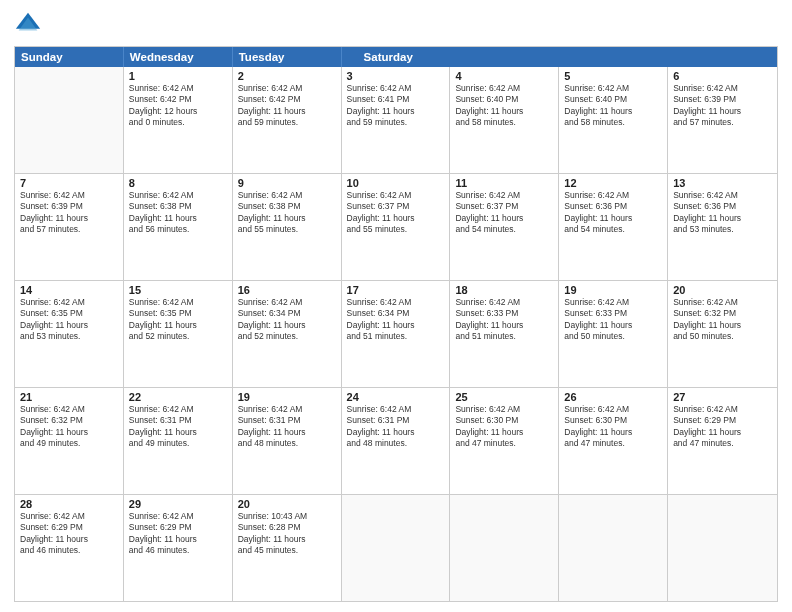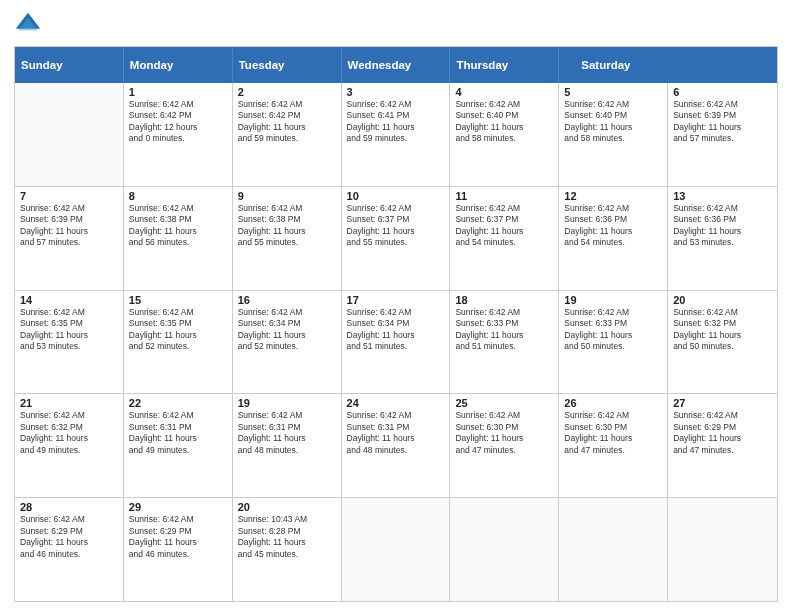--- a/index.html
+++ b/index.html
@@ -67,21 +67,21 @@
     }
     .cal-header-row {
       display: grid;
       grid-template-columns: repeat(7, 1fr);
       background: #2f6db5;
     }
     .cal-header-cell {
       color: #fff;
       font-size: 11.5px;
       font-weight: bold;
-      padding: 12px 6px;
+      padding: 4px 6px;
       text-align: left;
       border-right: 1px solid #4a85c9;
     }
     .cal-header-cell:last-child { border-right: none; margin-left: 16px; }
     .cal-body {
       flex: 1;
       display: flex;
       flex-direction: column;
     }
     .cal-row {
@@ -129,24 +129,22 @@
     </div>
     <div class="title-block">
       <div class="main-title"></div>
       <div class="subtitle"></div>
     </div>
   </div>
 
   <div class="calendar">
     <div class="cal-header-row">
     <div class="cal-header-cell">Sunday</div>
-        <div class="cal-header-cell">Monday</div>
+        <div class="cal-header-cell">Wednesday</div>
         <div class="cal-header-cell">Tuesday</div>
-        <div class="cal-header-cell">Wednesday</div>
-        <div class="cal-header-cell">Thursday</div>
         <div class="cal-header-cell">Saturday</div>
       </div>
     <div class="cal-body">
     <div class="cal-row">
           <div class="cal-cell empty"></div>
           <div class="cal-cell">
             <div class="day-number">1</div>
             <div class="day-info" style="white-space: pre-line;">Sunrise: 6:42 AM
 Sunset: 6:42 PM
 Daylight: 12 hours

